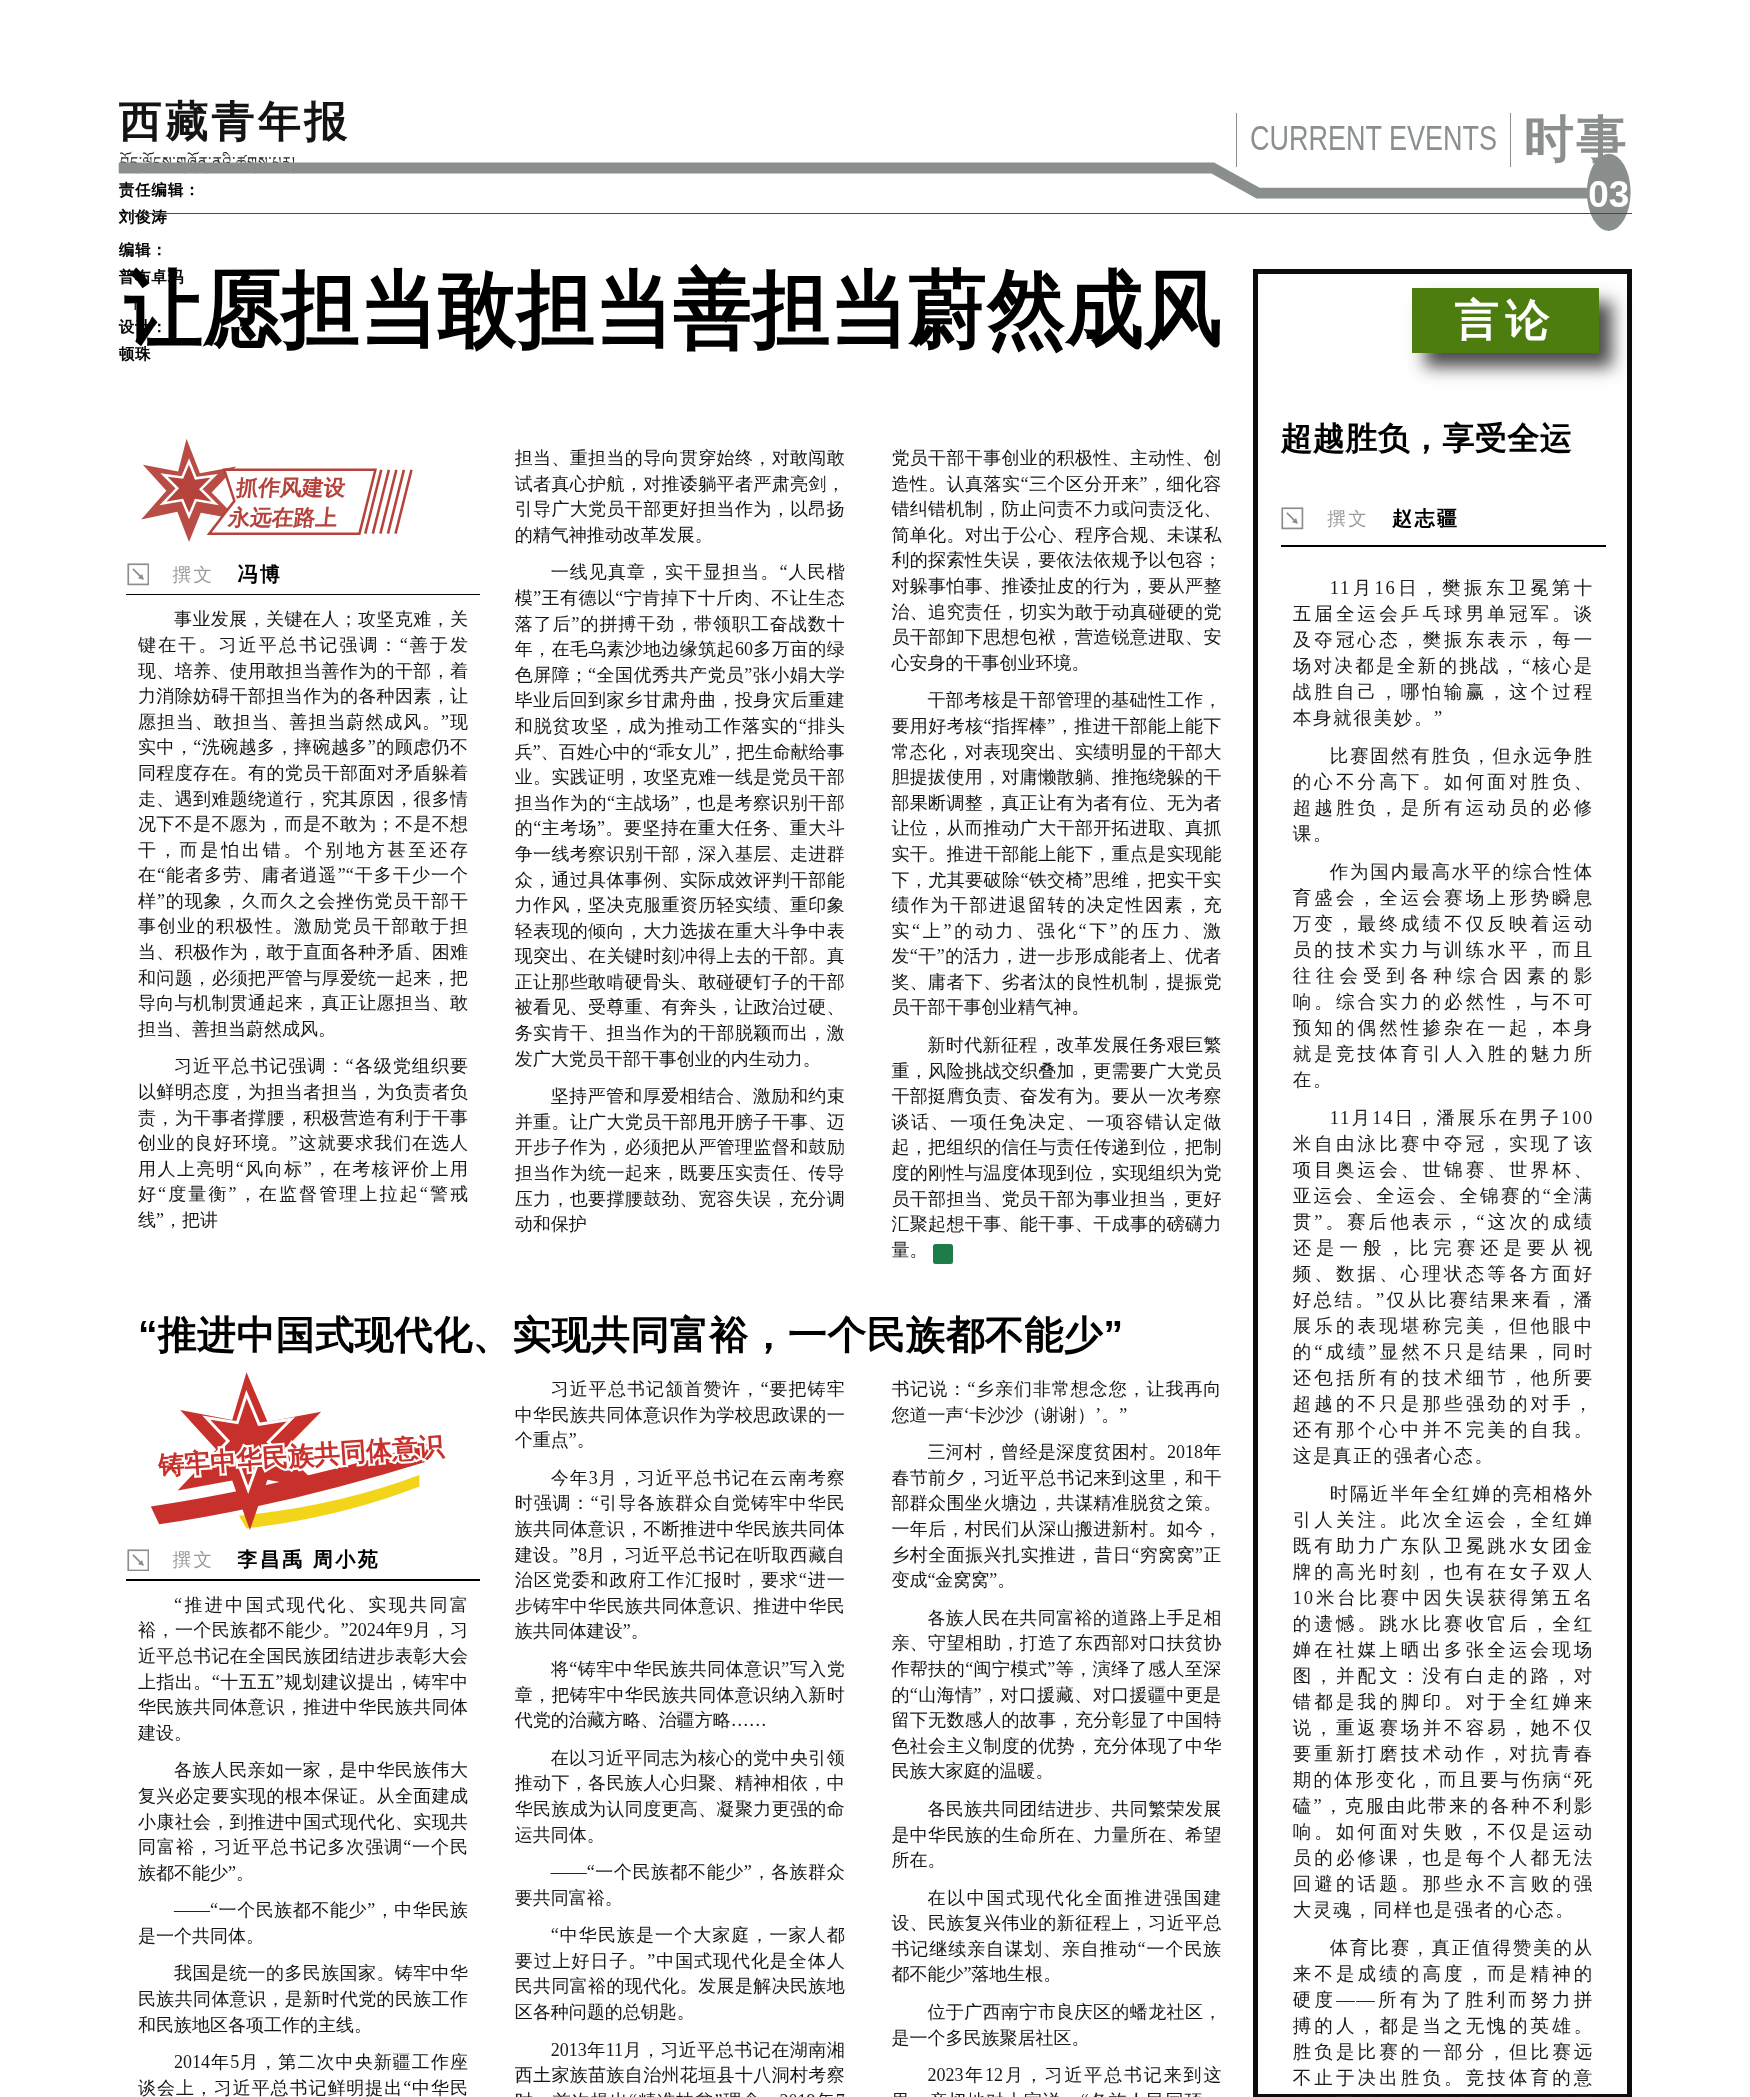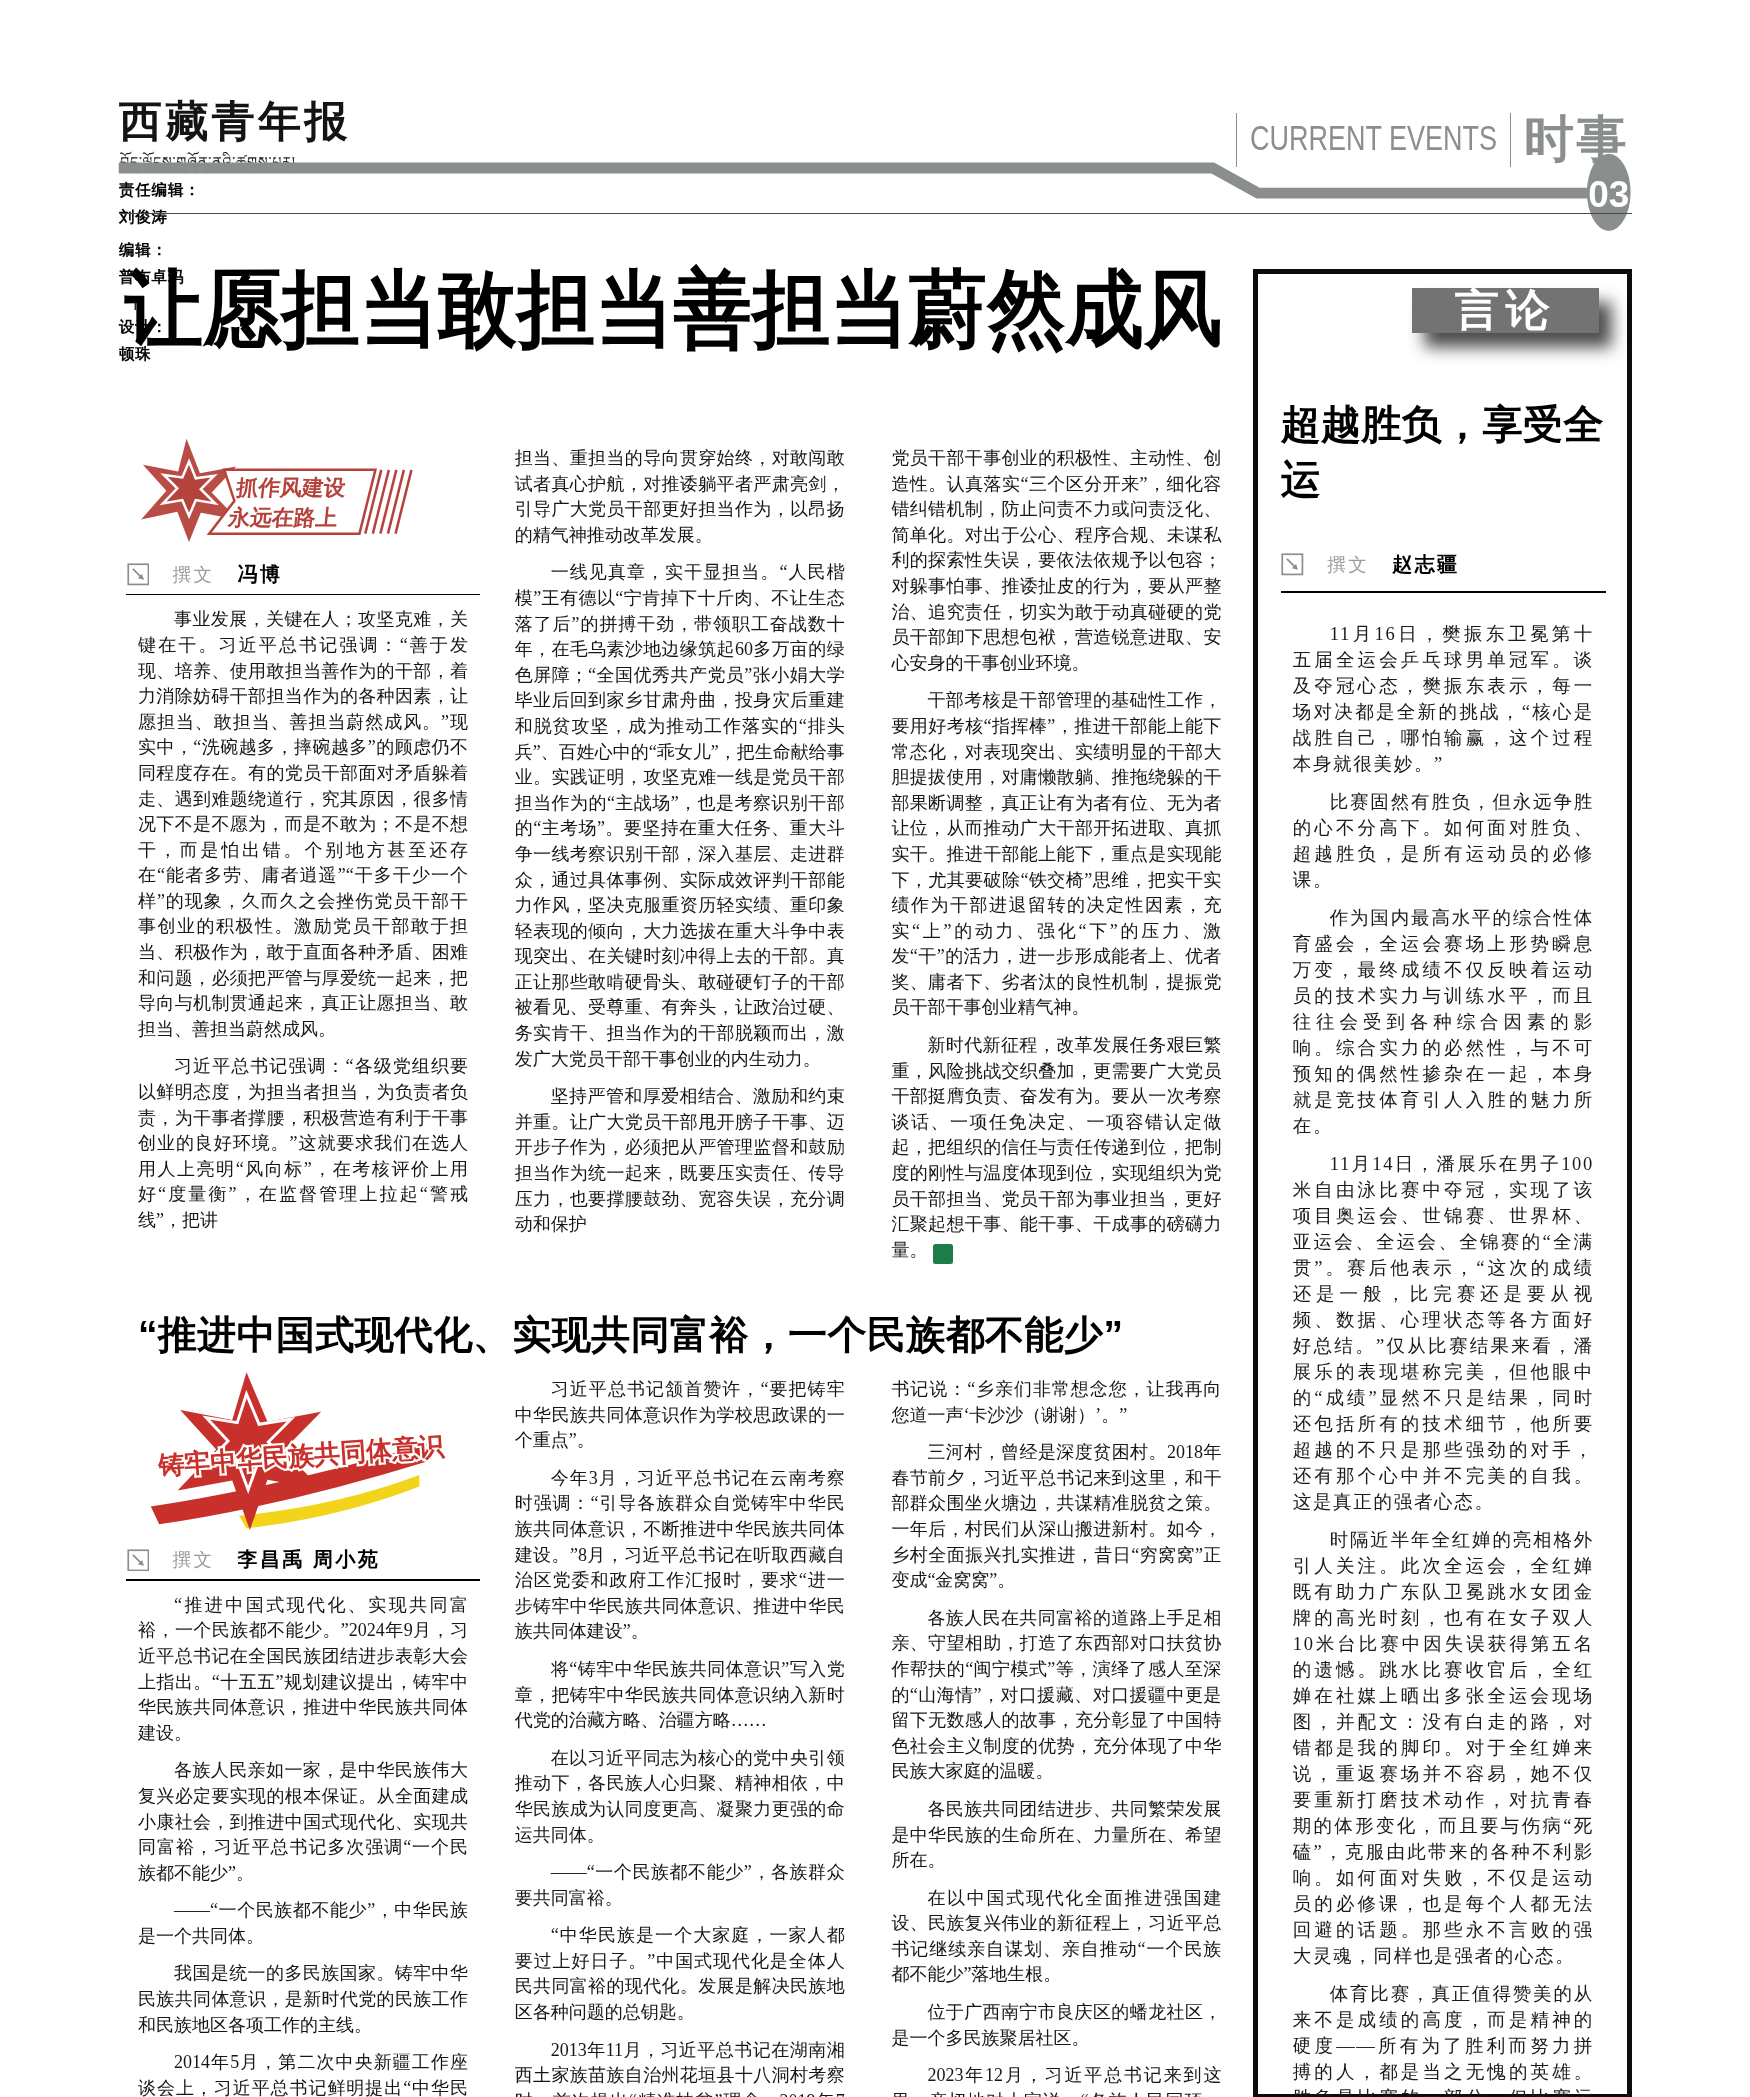--- a/index.html
+++ b/index.html
@@ -41,25 +41,25 @@
   .stamp{width:277px;height:106px;margin:3.4px 0 12.6px 11px;}
   
   .starart{width:319px;height:168px;margin:2.5px 0 5.9px 8.4px;}
   
   .endmark{display:inline-block;width:19.3px;height:19.3px;background:#1e7c4a;color:#fff;
            font-size:13.4px;line-height:19.3px;text-align:center;border-radius:2.5px;
            vertical-align:-2.5px;margin-left:5.9px;font-family:"Liberation Serif",serif;}
   
   .sidebar{position:absolute;left:1253px;top:269px;width:379px;height:1830px;
            border:5.5px solid #0c0c0c;box-sizing:border-box;background:#fff;padding:9.2px 21px 12.6px 22.7px;}
-  .tagbox{width:187px;height:45px;margin:5px 6.7px 0 auto;background:#737373;
+  .tagbox{width:187px;height:65px;margin:5px 6.7px 0 auto;background:#4d7c0f;
           box-shadow:12.6px 14.3px 16px rgba(45,45,45,0.85);
           display:flex;align-items:center;justify-content:center;}
   .tagbox span{font-size:44px;font-weight:700;color:#fff;font-family:"Liberation Sans",sans-serif;letter-spacing:6.7px;}
-  .op-headline{margin-top:64px;font-size:40px;font-weight:800;color:#000;letter-spacing:0.4px;
+  .op-headline{margin-top:64px;font-size:32px;font-weight:800;color:#000;letter-spacing:0.4px;
                font-family:"Liberation Serif",serif;}
   .op-byline{margin-top:42px;}
   .op-rule{height:1.7px;background:#000;margin-top:11.7px;}
   .op-body{margin-top:28px;}
   .op-body .frag{font-size:18.5px;line-height:26px;letter-spacing:1.7px;color:#1a1a1a;}
   
   [data-name]{}
 </style>
 </head>
 <body>

